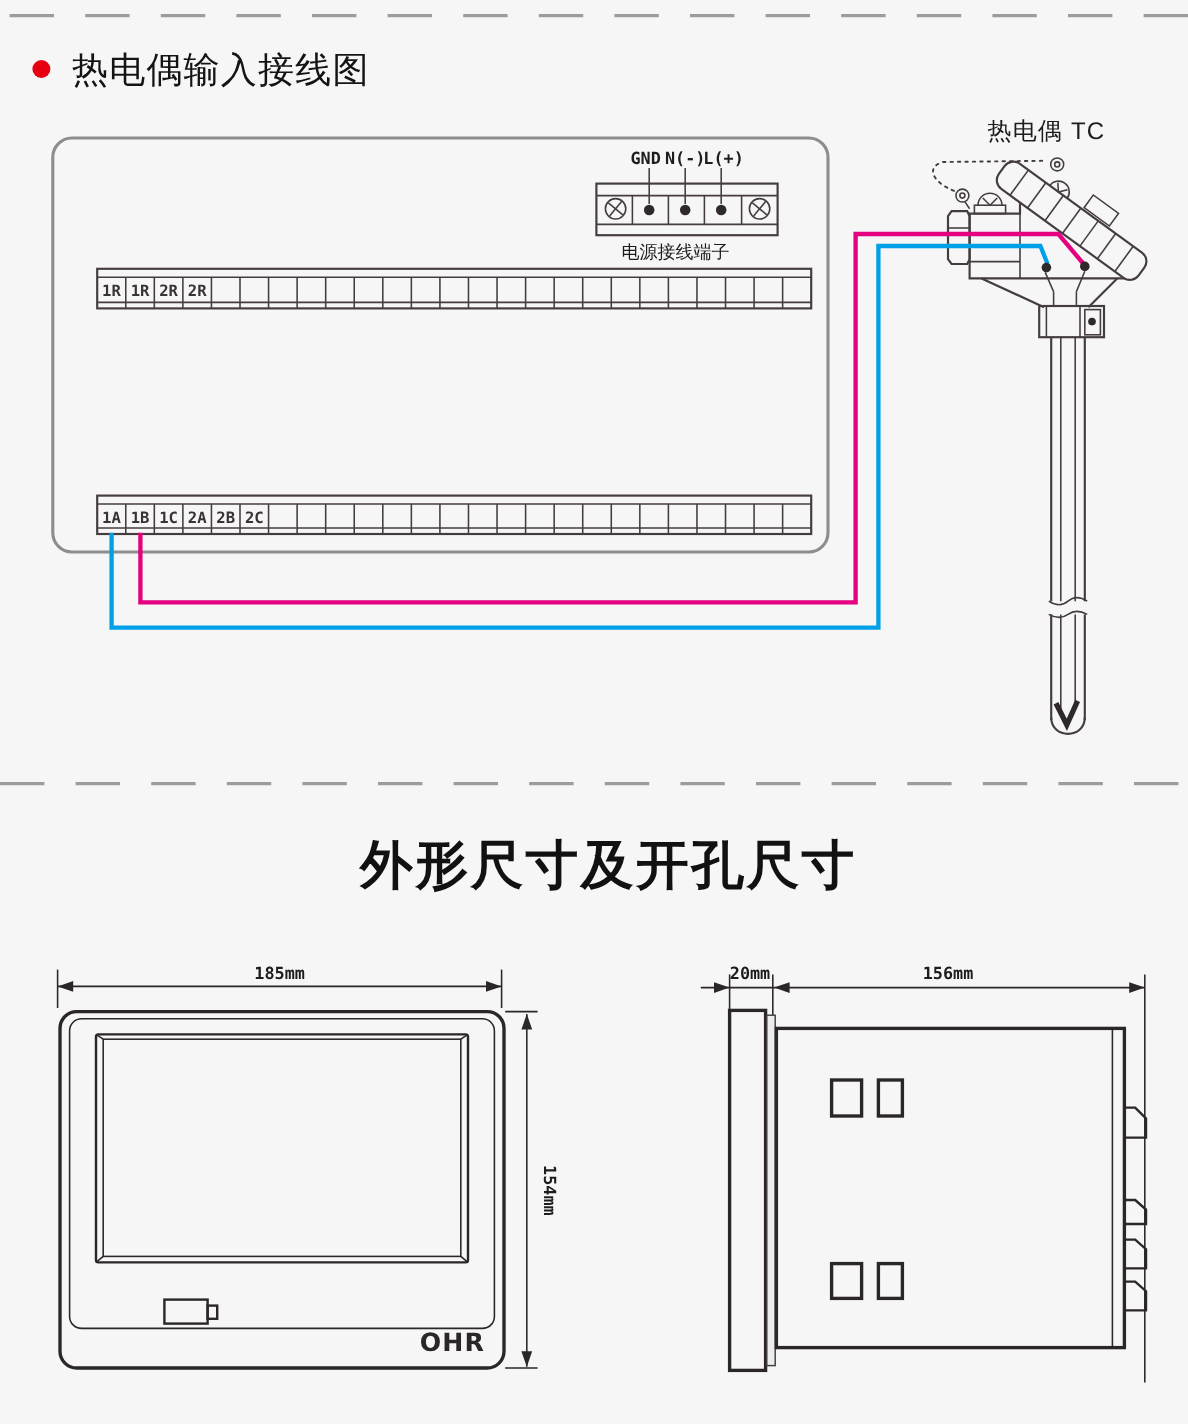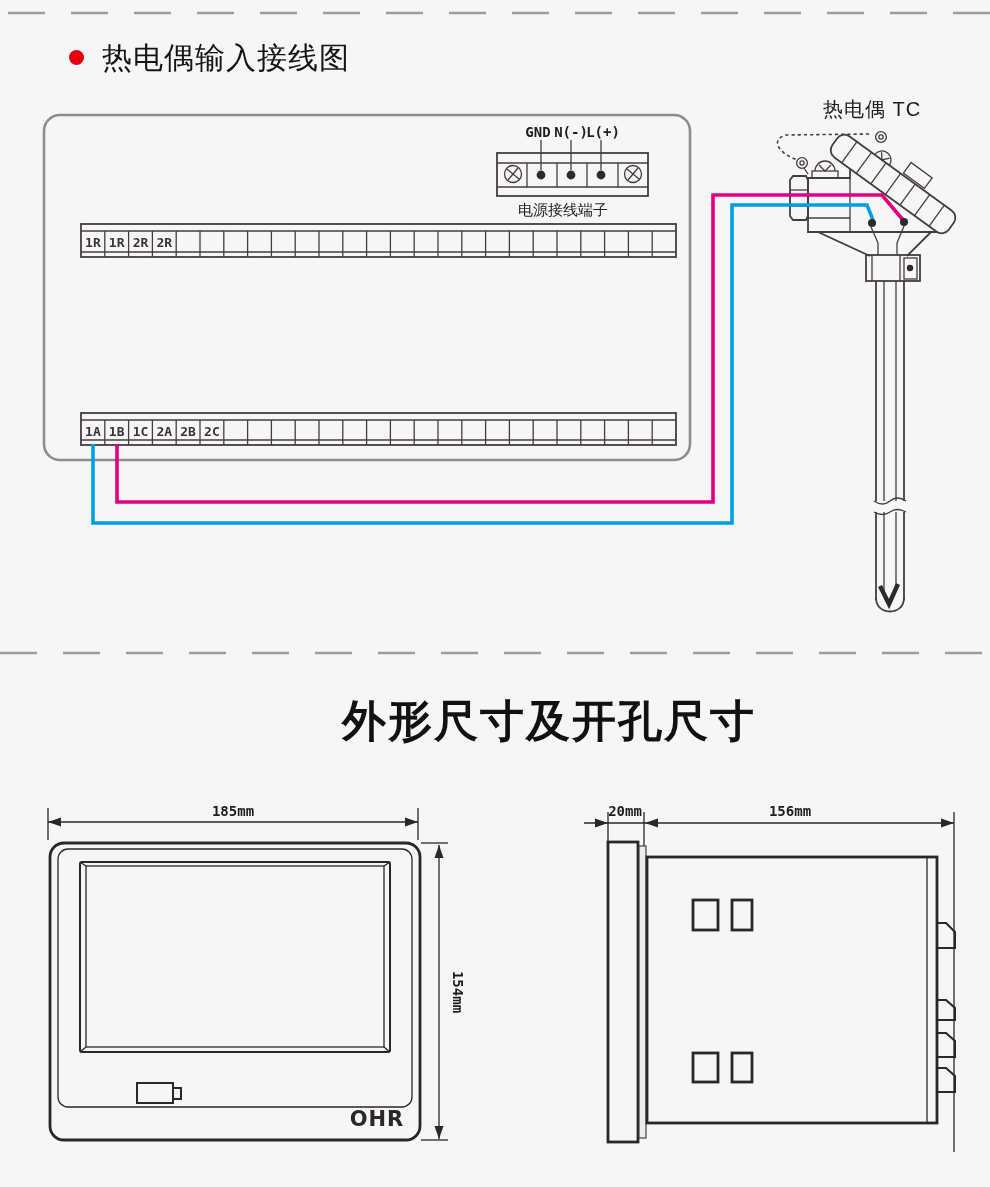--- a/index.html
+++ b/index.html
@@ -1,18 +1,18 @@
 <!DOCTYPE html>
 <html><head>
 <meta charset="utf-8">
 <style>
   html,body{margin:0;padding:0;}
   body{width:990px;height:1187px;position:relative;background:#f6f6f7;overflow:hidden;
        font-family:"Liberation Sans",sans-serif;}
-  .abs{position:absolute;margin-left:42px;}
+  .abs{position:absolute;}
   #art{position:absolute;left:0;top:0;}
   .ln{stroke:#453c3e;fill:none;stroke-width:1.8;}
   .ln2{stroke:#453c3e;fill:none;stroke-width:1.3;}
   .fill-bg{fill:#f6f6f7;}
   .thick{stroke:#2b2627;fill:none;stroke-width:2.8;}
   .med{stroke:#2b2627;fill:none;stroke-width:2;}
   .thin{stroke:#2b2627;fill:none;stroke-width:1.3;}
   .dim{stroke:#2b2627;stroke-width:1.3;fill:none;}
   .arr{fill:#2b2627;stroke:none;}
   .dash{stroke:#9c9c9c;stroke-width:2.6;stroke-dasharray:37 26;fill:none;}

